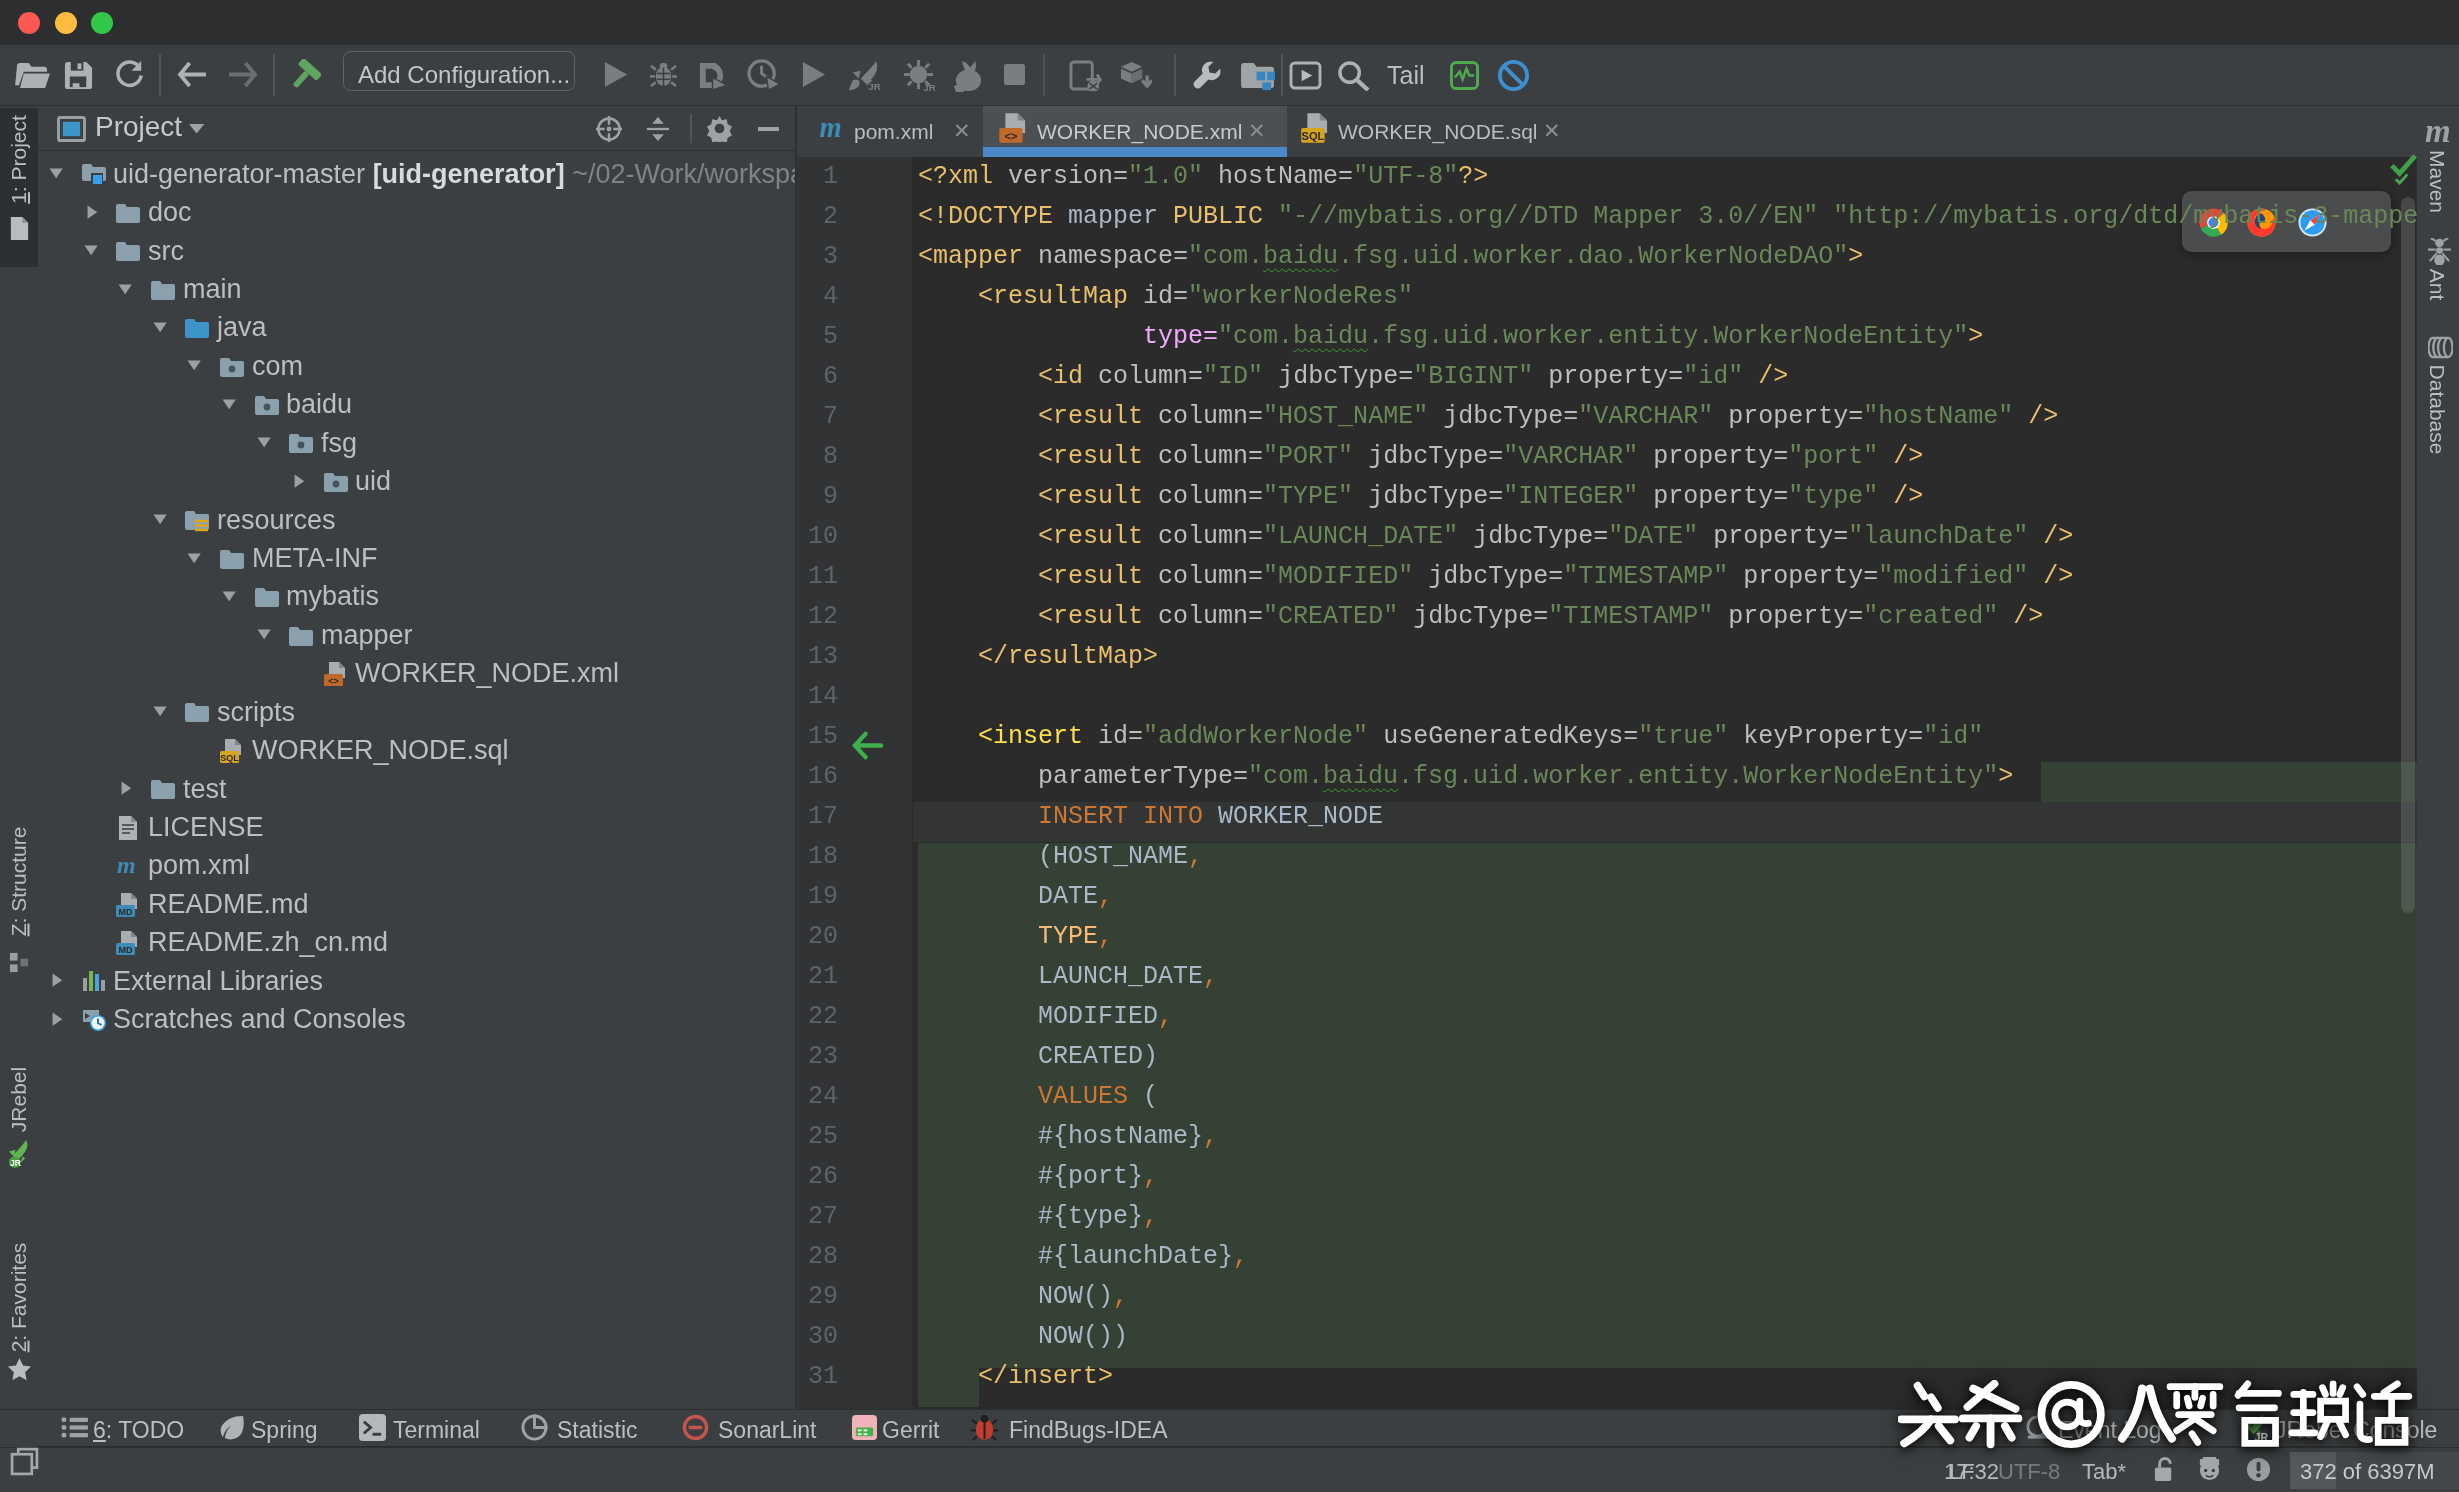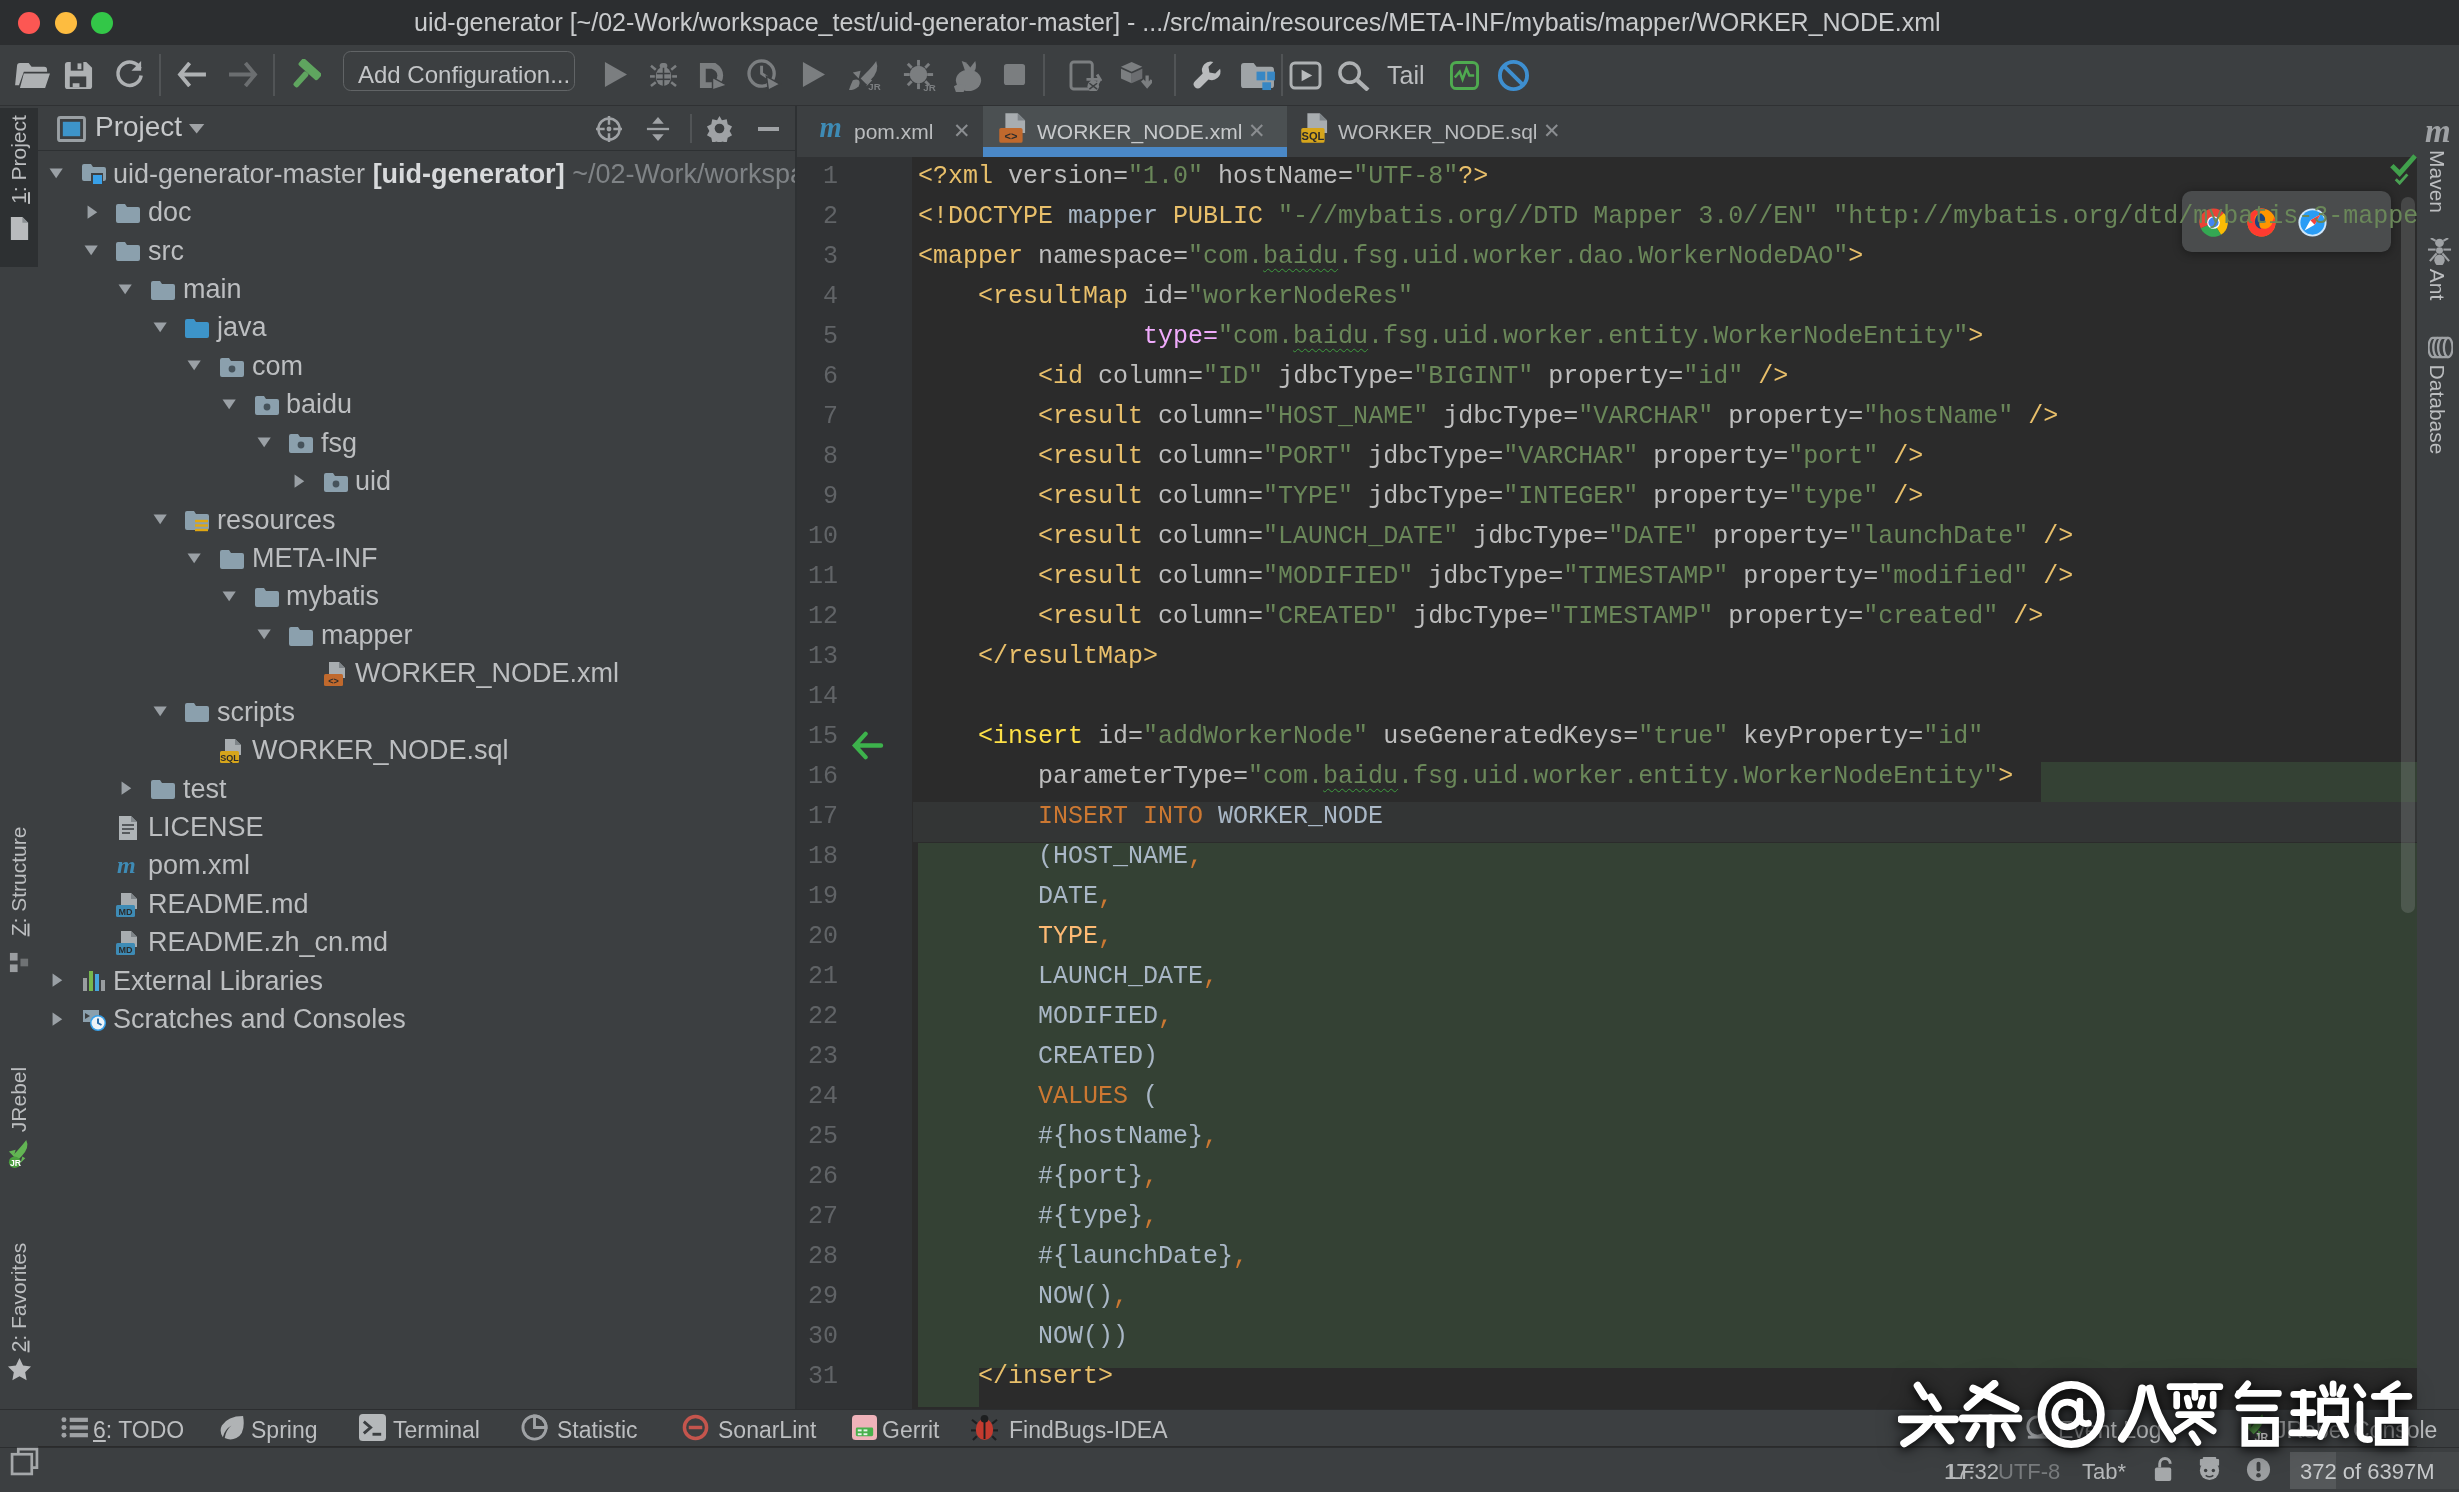--- a/index.html
+++ b/index.html
@@ -16,21 +16,20 @@
 .wv { text-decoration-line: underline; text-decoration-style: wavy; text-decoration-color:#3f9c40; text-decoration-thickness:1.4px; text-underline-offset:4.8px; }
 #code, #gnums { position:absolute; font-family:"Liberation Mono", monospace; font-size:25px; line-height:40px; white-space:pre; }
 </style></head>
 <body>
 <div id="root">
 
 <div style="position:absolute;left:0;top:0;width:2459px;height:45px;background:#2c2e30"></div>
 <div style="position:absolute;left:18px;top:11.5px;width:22px;height:22px;border-radius:50%;background:#fc5753"></div>
 <div style="position:absolute;left:55px;top:11.5px;width:22px;height:22px;border-radius:50%;background:#fdbc40"></div>
 <div style="position:absolute;left:91px;top:11.5px;width:22px;height:22px;border-radius:50%;background:#33c748"></div>
-<div style="position:absolute;left:414px;top:7.7px;width:1522px;text-align:center;font-size:25px;color:#c9cbcd;white-space:pre">uid-generator [~/02-Work/workspace_test/uid-generator-master] - .../src/main/resources/META-INF/mybatis/mapper/WORKER_NODE.xml</div>
 
 <div style="position:absolute;left:0;top:45px;width:2459px;height:61px;background:#3c3f41;border-bottom:1.9px solid #2f3133"></div>
 <svg style="position:absolute;left:15.4px;top:60px" width="37" height="31" viewBox="0 0 38 32">
       <path d="M2 6 q0-3 3-3 h9 l3 4 h13 q3 0 3 3 v2 h-24 l-5 14 h-4 Z M9 14 h27 l-5 15 h-26 Z" fill="#aeb1b3"></path>
     </svg>
 <svg style="position:absolute;left:63px;top:60px" width="31" height="31" viewBox="0 0 32 32">
       <path d="M2 5 q0-3 3-3 h19 l6 6 v19 q0 3-3 3 h-22 q-3 0-3-3 Z" fill="#aeb1b3"></path>
       <rect x="8" y="2" width="13" height="9" fill="#3c3f41"></rect>
       <rect x="15" y="3.5" width="4" height="6" fill="#aeb1b3"></rect>
       <rect x="7" y="17" width="17" height="11" fill="#3c3f41"></rect>

